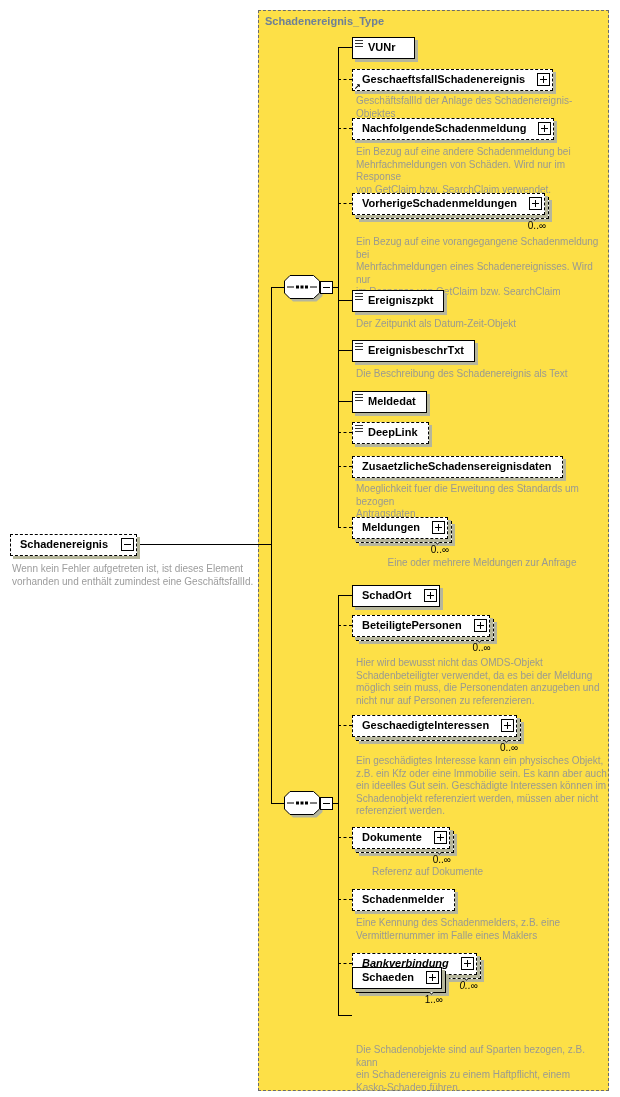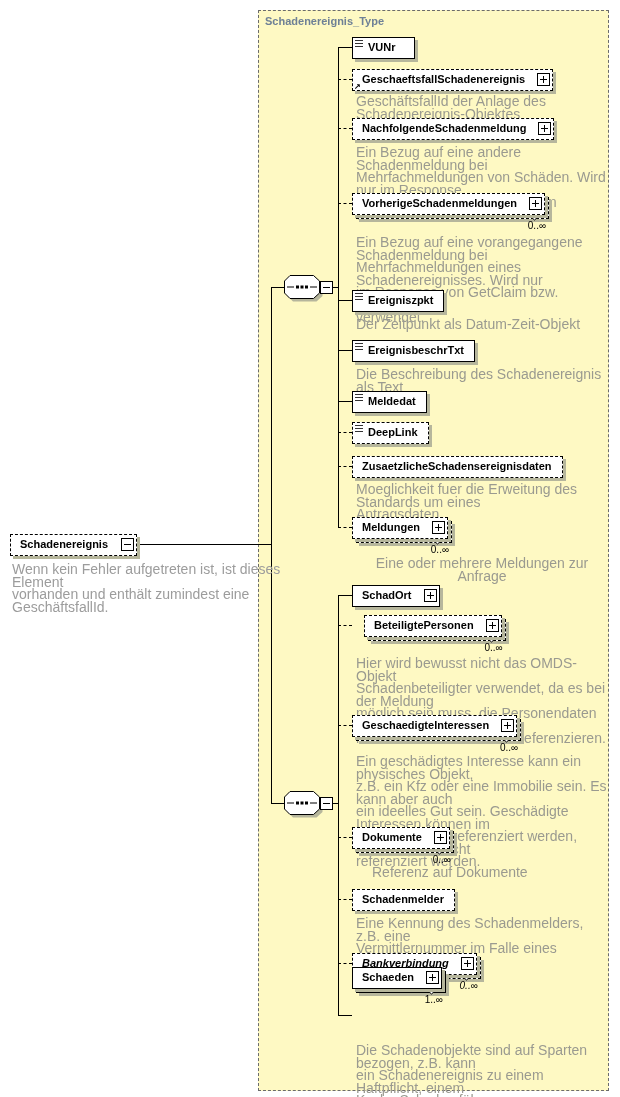--- a/index.html
+++ b/index.html
@@ -3,21 +3,21 @@
 <meta charset="utf-8">
 <style>
   html,body{margin:0;padding:0;}
   body{
     width:620px;height:1097px;position:relative;background:#ffffff;
     font-family:"Liberation Sans",sans-serif;overflow:hidden;
   }
   
   .type-container{
     position:absolute;left:258px;top:10px;width:349px;height:1079px;
-    background:#fef9c3;border:1px dashed #6b6b6b;z-index:0;
+    background:#fde047;border:1px dashed #6b6b6b;z-index:0;
   }
   .type-label{
     position:absolute;left:6px;top:4px;font-size:11px;font-weight:bold;color:#6e8096;
   }
   
   .lnh{position:absolute;height:1px;background:#000;z-index:1;}
   .lnhd{position:absolute;height:0;border-top:1px dashed #000;z-index:1;}
   .lnv{position:absolute;width:1px;background:#000;z-index:1;}
   
   .node{position:absolute;z-index:2;}
@@ -53,21 +53,21 @@
     border:1px solid #000;box-shadow:3px 3px 0 #b6b69c;z-index:-1;
   }
   .node.o .stack{border-style:dashed;}
   .notch{position:absolute;right:9px;bottom:-3px;}
   
   .card{
     position:absolute;top:27px;right:-1px;font-size:10px;font-weight:normal;
     color:#000;white-space:nowrap;
   }
   .ann{
-    position:absolute;z-index:1;width:252px;font-size:14px;line-height:12.5px;
+    position:absolute;z-index:1;width:252px;font-size:10px;line-height:12.5px;
     color:#9a9a90;white-space:pre-line;
   }
   .ann.on-white{color:#9c9c9c;}
   
   .octa{position:absolute;z-index:2;}
 </style>
 </head>
 <body>
 
 <div class="type-container">
@@ -203,21 +203,21 @@
     <span class="lines-icon"></span>
     <span>DeepLink</span>
   </div>
 </div>
 
 <div class="node o" style="left:352px;top:456px;">
   <div class="ebox">
     <span>ZusaetzlicheSchadensereignisdaten</span>
   </div>
 </div>
-<div class="ann" style="left:356px;top:483px;">Moeglichkeit fuer die Erweitung des Standards um eines
+<div class="ann" style="left:356px;top:483px;">Moeglichkeit fuer die Erweitung des Standards um bezogen
 Antragsdaten</div>
 
 <div class="node o has-plus" style="left:352px;top:517px;">
   <div class="stack">
     <svg class="notch" width="9" height="5">
         <polyline points="0,0 4.5,4 9,0" fill="#ffffff" stroke="#000"></polyline>
       </svg>
   </div>
   <div class="ebox">
     <span>Meldungen</span>
@@ -227,21 +227,21 @@
 </div>
 <div class="ann" style="left:356px;top:557px;text-align:center;">Eine oder mehrere Meldungen zur Anfrage</div>
 
 <div class="node r has-plus" style="left:352px;top:585px;">
   <div class="ebox">
     <span>SchadOrt</span>
     <span class="plusbox"></span>
   </div>
 </div>
 
-<div class="node o has-plus" style="left:364px;top:615px;border-radius:6px;">
+<div class="node o has-plus" style="left:352px;top:615px;border-radius:6px;">
   <div class="stack">
     <svg class="notch" width="9" height="5">
         <polyline points="0,0 4.5,4 9,0" fill="#ffffff" stroke="#000"></polyline>
       </svg>
   </div>
   <div class="ebox">
     <span>BeteiligtePersonen</span>
     <span class="plusbox"></span>
   </div>
   <div class="card">0..∞</div>

